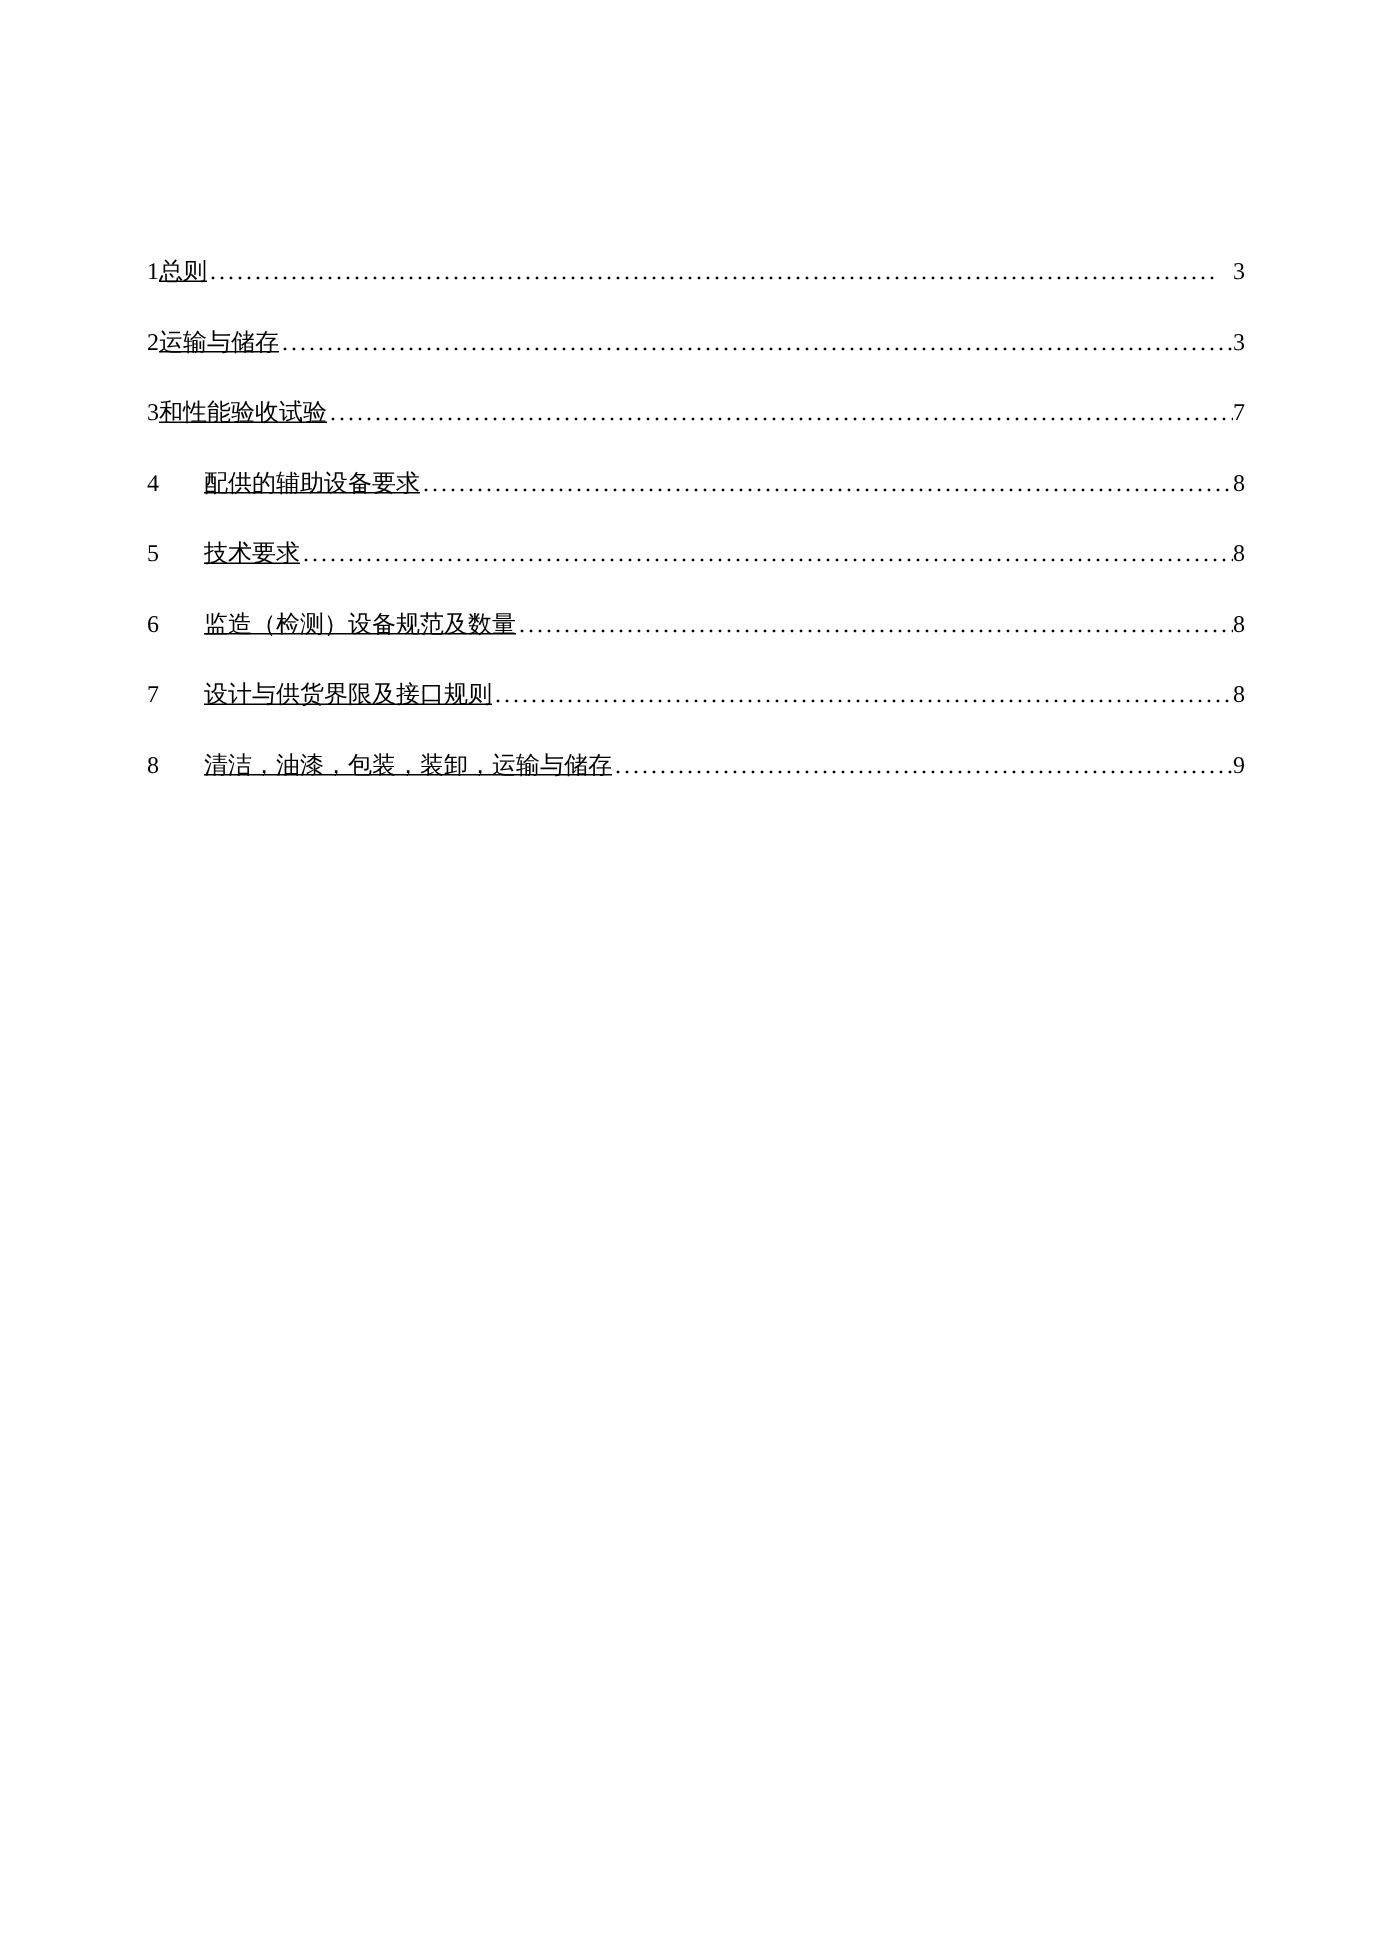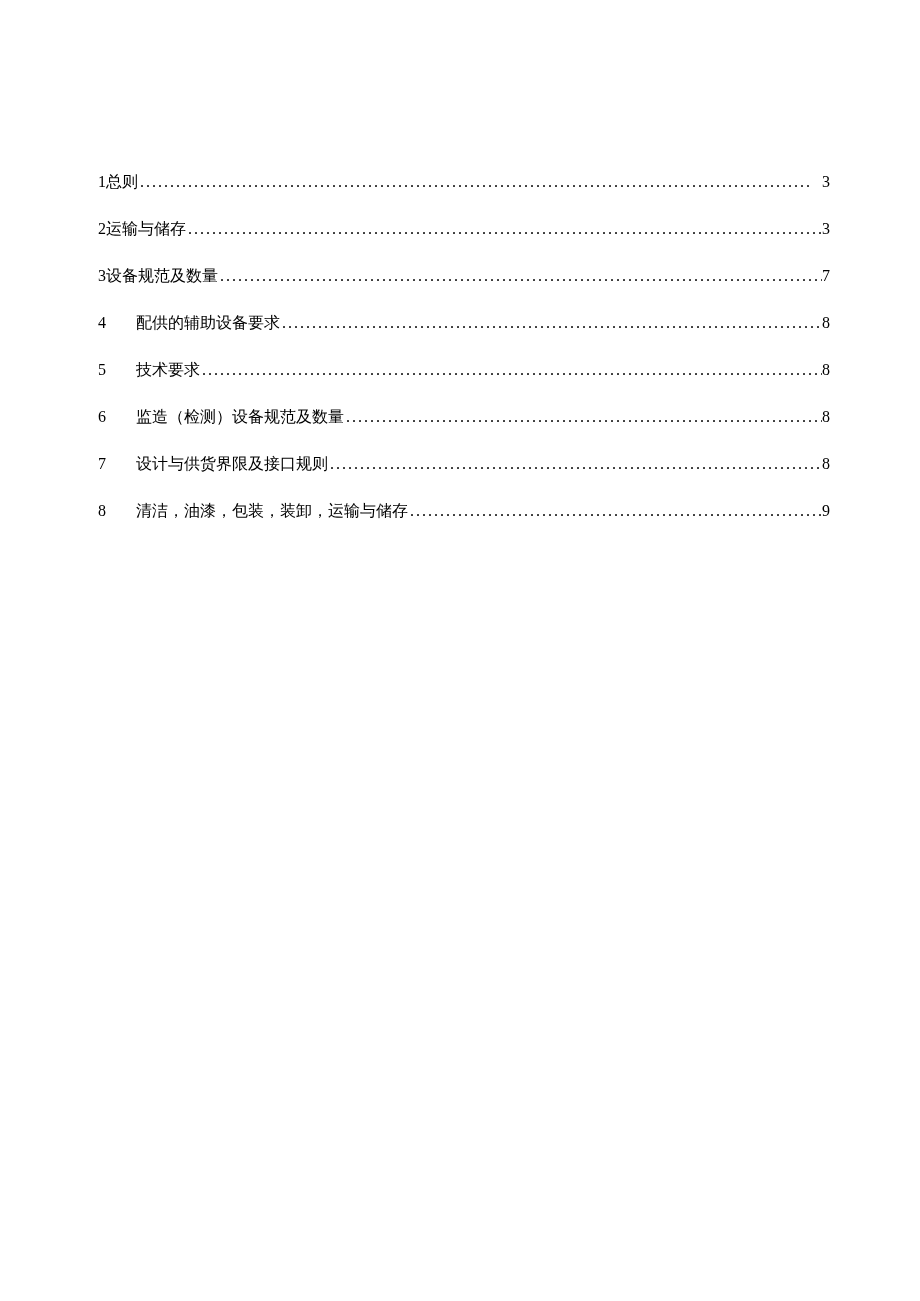--- a/index.html
+++ b/index.html
@@ -26,20 +26,21 @@
       font-family: "Times New Roman", serif;
       white-space: nowrap;
     }
     .toc-num-wide {
       font-family: "Times New Roman", serif;
       white-space: nowrap;
       min-width: 38px;
     }
     .toc-title {
       white-space: nowrap;
+      text-decoration: underline;
     }
     .toc-dots {
       flex: 1;
       overflow: hidden;
       white-space: nowrap;
       letter-spacing: 2px;
       padding: 0 2px;
     }
     .toc-page {
       font-family: "Times New Roman", serif;
@@ -57,21 +58,21 @@
     <span class="toc-page">3</span>
   </div>
   <div class="toc-entry">
     <span class="toc-num">2</span>
     <span class="toc-title">运输与储存</span>
     <span class="toc-dots">................................................................................................................</span>
     <span class="toc-page">3</span>
   </div>
   <div class="toc-entry">
     <span class="toc-num">3</span>
-    <span class="toc-title">设备规范及数量</span>
+    <span class="toc-title">和性能验收试验</span>
     <span class="toc-dots">................................................................................................................</span>
     <span class="toc-page">7</span>
   </div>
   <div class="toc-entry">
     <span class="toc-num-wide">4</span>
     <span class="toc-title">配供的辅助设备要求</span>
     <span class="toc-dots">................................................................................................................</span>
     <span class="toc-page">8</span>
   </div>
   <div class="toc-entry">

